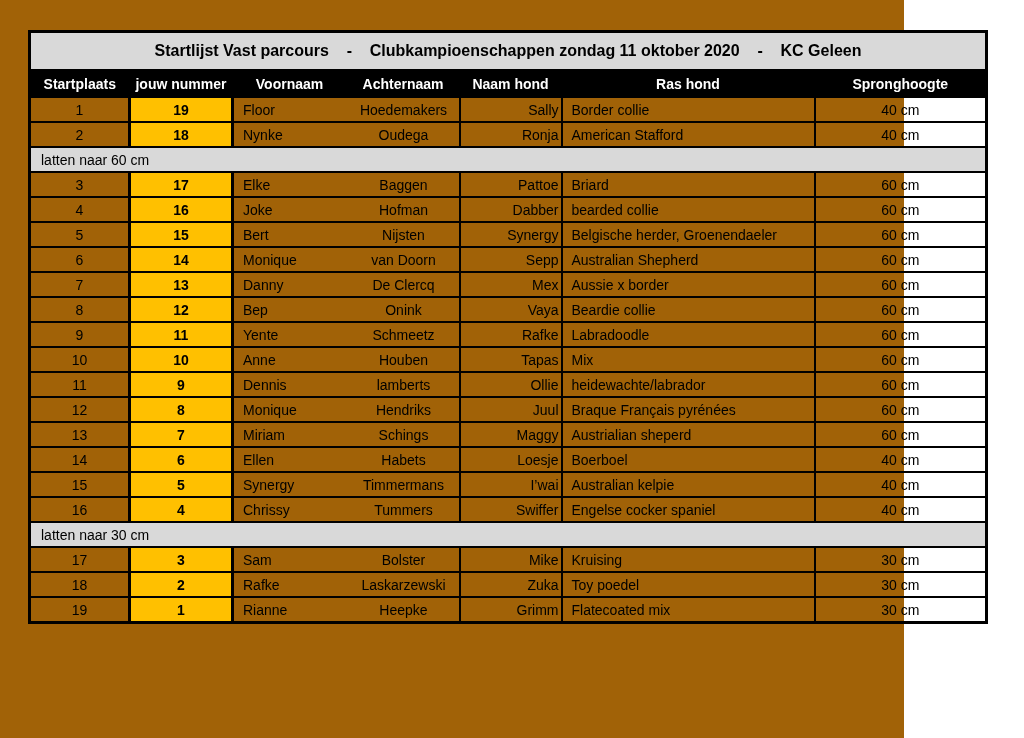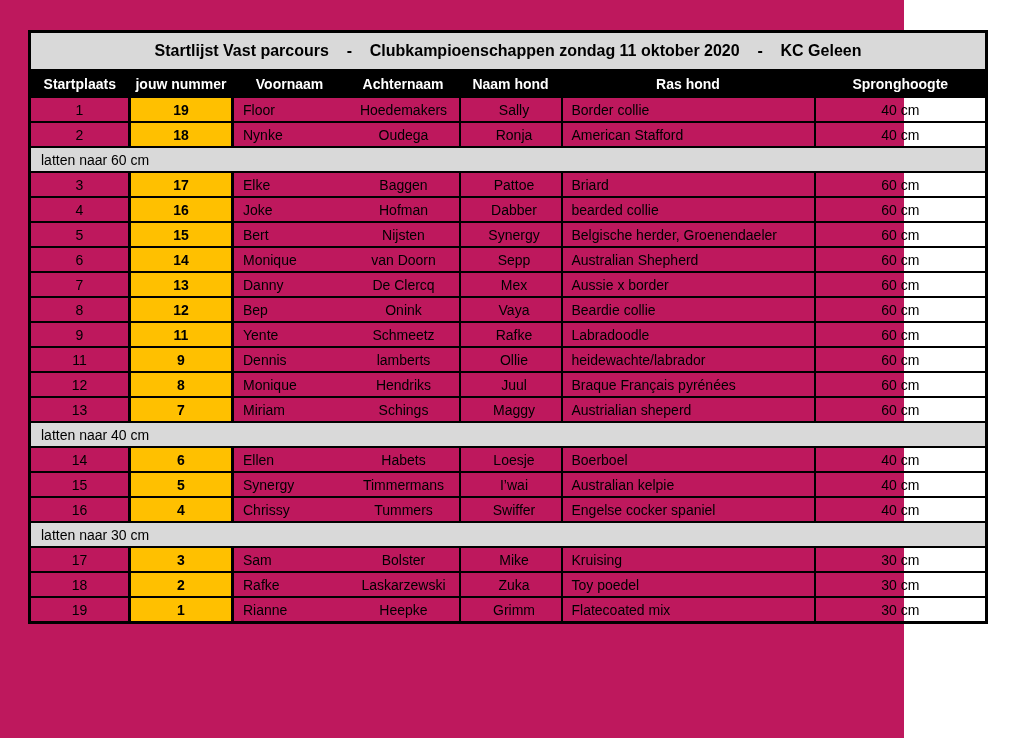--- a/index.html
+++ b/index.html
@@ -2,21 +2,21 @@
 <html style="--accent-orange: #FFC000; --section-gray: #D9D9D9; --header-bg: #000000; --header-text: #FFFFFF;"><head>
 <meta charset="utf-8">
 <style>
   html,body { margin:0; padding:0; }
   body {
     width:1024px; height:738px;
     background:#ffffff;
     font-family:"Liberation Sans", sans-serif;
     color:#000;
   }
-  .page { position:relative; width:904px; height:738px; background:#be185d; }
+  .page { position:relative; width:904px; height:738px; background:#a16207; }
 
   table.startlist {
     position:absolute; left:28px; top:30px;
     width:957px;
     border-collapse:collapse;
     table-layout:fixed;
     border:3px solid #000;
   }
   td, th {
     border:2px solid #000;
@@ -53,21 +53,21 @@
   td.col0 { text-align:center; }
   td.col1 {
     background:var(--accent-orange, #FFC000);
     font-weight:bold;
     text-align:center;
     border-left:3px solid #000;
     border-right:3px solid #000;
   }
   td.col2 { text-align:left; padding-left:9px; border-right:hidden; }
   td.col3 { text-align:center; padding-left:4px; border-left:hidden; }
-  td.col4 { text-align:center; padding-left:9px; }
+  td.col4 { text-align:right; padding-left:9px; }
   td.col5 { text-align:left; padding-left:9px; }
   td.col6 { text-align:center; }
 </style>
 </head>
 <body>
 
 <div class="page">
   <table class="startlist">
     <colgroup>
       <col style="width:100px">
@@ -171,20 +171,29 @@
         <tr>
           <td class="col0">9</td>
           <td class="col1">11</td>
           <td class="col2">Yente</td>
           <td class="col3">Schmeetz</td>
           <td class="col4">Rafke</td>
           <td class="col5">Labradoodle</td>
           <td class="col6">60 cm</td>
         </tr>
         <tr>
+          <td class="col0">10</td>
+          <td class="col1">10</td>
+          <td class="col2">Anne</td>
+          <td class="col3">Houben</td>
+          <td class="col4">Tapas</td>
+          <td class="col5">Mix</td>
+          <td class="col6">60 cm</td>
+        </tr>
+        <tr>
           <td class="col0">11</td>
           <td class="col1">9</td>
           <td class="col2">Dennis</td>
           <td class="col3">lamberts</td>
           <td class="col4">Ollie</td>
           <td class="col5">heidewachte/labrador</td>
           <td class="col6">60 cm</td>
         </tr>
         <tr>
           <td class="col0">12</td>
@@ -196,23 +205,20 @@
           <td class="col6">60 cm</td>
         </tr>
         <tr>
           <td class="col0">13</td>
           <td class="col1">7</td>
           <td class="col2">Miriam</td>
           <td class="col3">Schings</td>
           <td class="col4">Maggy</td>
           <td class="col5">Austrialian sheperd</td>
           <td class="col6">60 cm</td>
-        </tr>
-        <tr class="section-row">
-          <td colspan="7"><span>latten naar 40 cm</span></td>
         </tr>
         <tr>
           <td class="col0">14</td>
           <td class="col1">6</td>
           <td class="col2">Ellen</td>
           <td class="col3">Habets</td>
           <td class="col4">Loesje</td>
           <td class="col5">Boerboel</td>
           <td class="col6">40 cm</td>
         </tr>

